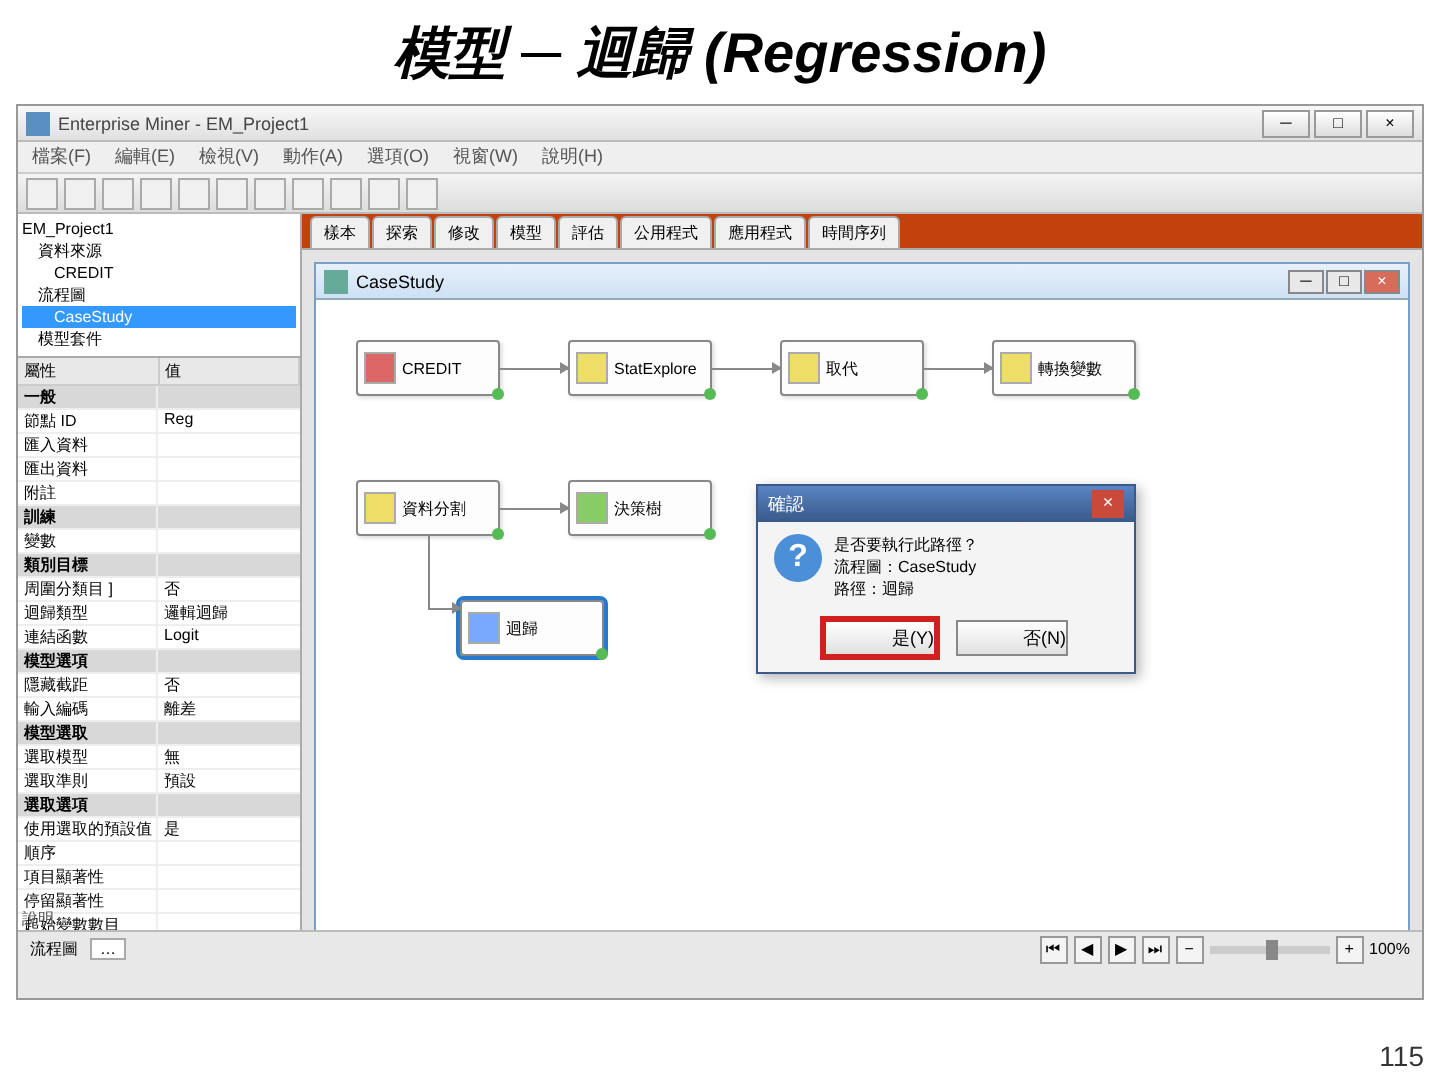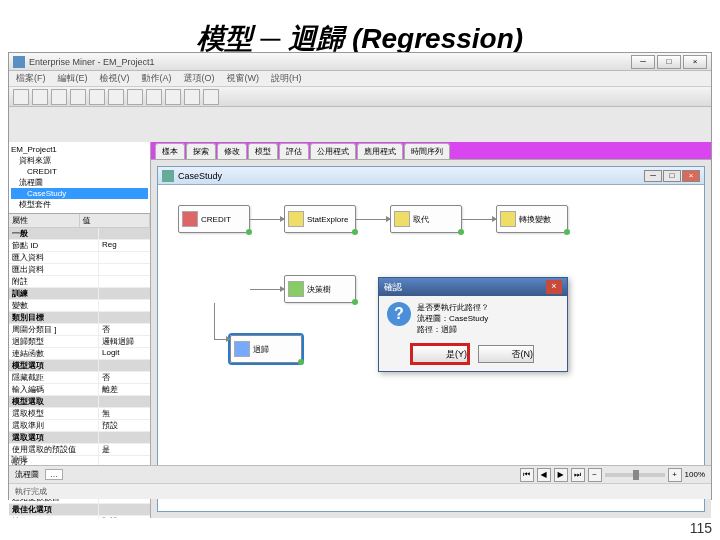--- a/index.html
+++ b/index.html
@@ -1,41 +1,41 @@
 <!DOCTYPE html>
 <html><head>
 <meta charset="utf-8">
 <style>
 * { box-sizing: border-box; margin: 0; padding: 0; font-family: "Microsoft JhengHei", Arial, sans-serif; }
 body { width: 720px; height: 540px; background: #fff; overflow: hidden; position: relative; }
-.slide-title { text-align: center; font-size: 28px; font-weight: bold; padding: 20px 0 4px; font-style: italic; }
+.slide-title { text-align: center; font-size: 28px; font-weight: bold; padding: 8px 0 4px; font-style: italic; }
 .app-window { position: absolute; top: 52px; left: 8px; width: 704px; height: 448px; border: 1px solid #999; background: #e8e8e8; font-size: 9px; }
 .title-bar { height: 18px; background: linear-gradient(#f8f8f8,#e0e0e0); display: flex; align-items: center; padding: 0 4px; border-bottom: 1px solid #bbb; }
 .title-bar .app-icon { width: 12px; height: 12px; background: #5a8fc4; margin-right: 4px; }
 .title-bar .title-text { flex: 1; color: #444; }
 .win-controls { display: flex; gap: 2px; }
 .win-btn { width: 24px; height: 14px; border: 1px solid #999; background: linear-gradient(#fff,#ddd); font-size: 8px; text-align: center; line-height: 12px; }
 .menu-bar { height: 16px; background: #efefef; border-bottom: 1px solid #ccc; display: flex; align-items: center; padding: 0 4px; color: #555; gap: 6px; }
 .menu-item { padding: 0 3px; }
 .toolbar { height: 20px; background: linear-gradient(#f4f4f4,#dcdcdc); border-bottom: 1px solid #bbb; display: flex; align-items: center; padding: 0 4px; gap: 3px; }
 .tb-btn { width: 16px; height: 16px; border: 1px solid #aaa; background: #f0f0f0; }
-.main-area { display: flex; height: calc(100% - 54px - 16px); margin-top: 35px; }
+.main-area { display: flex; height: calc(100% - 54px - 16px); }
 .left-panel { width: 142px; display: flex; flex-direction: column; border-right: 1px solid #aaa; background: #fff; }
 .tree-pane { height: 72px; border-bottom: 1px solid #aaa; overflow: hidden; padding: 2px; font-size: 8px; line-height: 11px; }
 .tree-row { white-space: nowrap; }
 .tree-row.selected { background: #3399ff; color: #fff; }
 .props-header { height: 14px; background: #e8e8e8; border-bottom: 1px solid #ccc; display: flex; font-size: 8px; }
 .props-header div { flex: 1; padding: 1px 3px; border-right: 1px solid #ccc; }
 .props-grid { flex: 1; overflow: hidden; font-size: 8px; }
 .prop-row { display: flex; border-bottom: 1px solid #eee; height: 12px; }
 .prop-row.section { background: #d8d8d8; font-weight: bold; }
-.prop-row .k { width: 90px; padding: 0 3px; border-right: 1px solid #eee; overflow: hidden; white-space: nowrap; }
+.prop-row .k { width: 70px; padding: 0 3px; border-right: 1px solid #eee; overflow: hidden; white-space: nowrap; }
 .prop-row .v { flex: 1; padding: 0 3px; overflow: hidden; white-space: nowrap; }
 .right-panel { flex: 1; display: flex; flex-direction: column; background: #e4e4e4; }
-.tabs-row { height: 18px; display: flex; align-items: flex-end; padding: 0 4px; gap: 1px; background: #d946ef; border-bottom: 1px solid #aaa; }
+.tabs-row { height: 18px; display: flex; align-items: flex-end; padding: 0 4px; gap: 1px; background: #c2410c; border-bottom: 1px solid #aaa; }
 .tab { padding: 2px 6px; background: #f0f0f0; border: 1px solid #aaa; border-bottom: none; font-size: 8px; border-radius: 3px 3px 0 0; }
 .diagram-window { margin: 6px; flex: 1; border: 1px solid #7a9fc4; background: #fff; position: relative; display: flex; flex-direction: column; }
 .diagram-title { height: 18px; background: linear-gradient(#e8f0fa,#cde0f4); border-bottom: 1px solid #9ab; display: flex; align-items: center; padding: 0 4px; font-size: 9px; }
 .diagram-title .dicon { width: 12px; height: 12px; background: #6a9; margin-right: 4px; }
 .diagram-title .dt-text { flex: 1; }
 .dwin-controls { display: flex; gap: 1px; }
 .dwin-btn { width: 18px; height: 12px; border: 1px solid #888; font-size: 8px; text-align: center; line-height: 10px; }
 .dwin-btn.close { background: #d96b5a; color: #fff; }
 .dwin-btn.mm { background: #e8e8e8; }
 .canvas { flex: 1; position: relative; background: #fff; overflow: hidden; }
@@ -256,20 +256,25 @@
           <div class="node selected" style="left: 72px; top: 150px;">
               <div class="nicon blue"></div>
               <span>迴歸</span>
               <div class="dot"></div>
             </div>
             <div class="node" style="left: 126px; top: 90px;">
               <div class="nicon green"></div>
               <span>決策樹</span>
               <div class="dot"></div>
             </div>
+            <div class="node" style="left: 20px; top: 90px;">
+              <div class="nicon yellow"></div>
+              <span>資料分割</span>
+              <div class="dot"></div>
+            </div>
             <div class="node" style="left: 338px; top: 20px;">
               <div class="nicon yellow"></div>
               <span>轉換變數</span>
               <div class="dot"></div>
             </div>
             <div class="node" style="left: 232px; top: 20px;">
               <div class="nicon yellow"></div>
               <span>取代</span>
               <div class="dot"></div>
             </div>
@@ -331,18 +336,15 @@
       <div class="zoom-btn">⏭</div>
       <div class="zoom-btn">−</div>
       <div class="zoom-slider">
           <div class="thumb"></div>
         </div>
       <div class="zoom-btn">+</div>
       <span>100%</span>
     </div>
   </div>
 
-  <div class="status-bar">
-    <span>執行完成</span>
-  </div>
 </div>
 
 <div class="page-num">115</div>
 
 </body></html>

